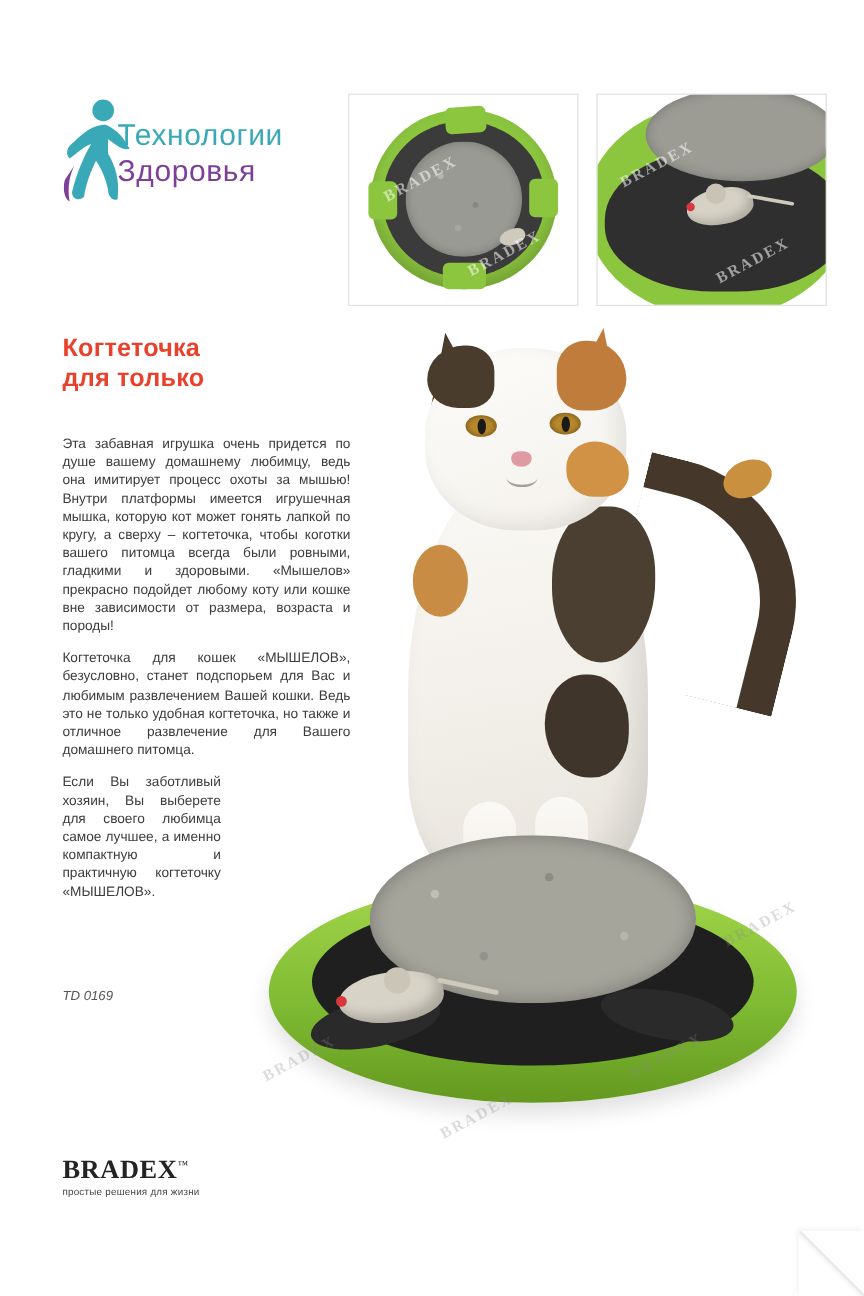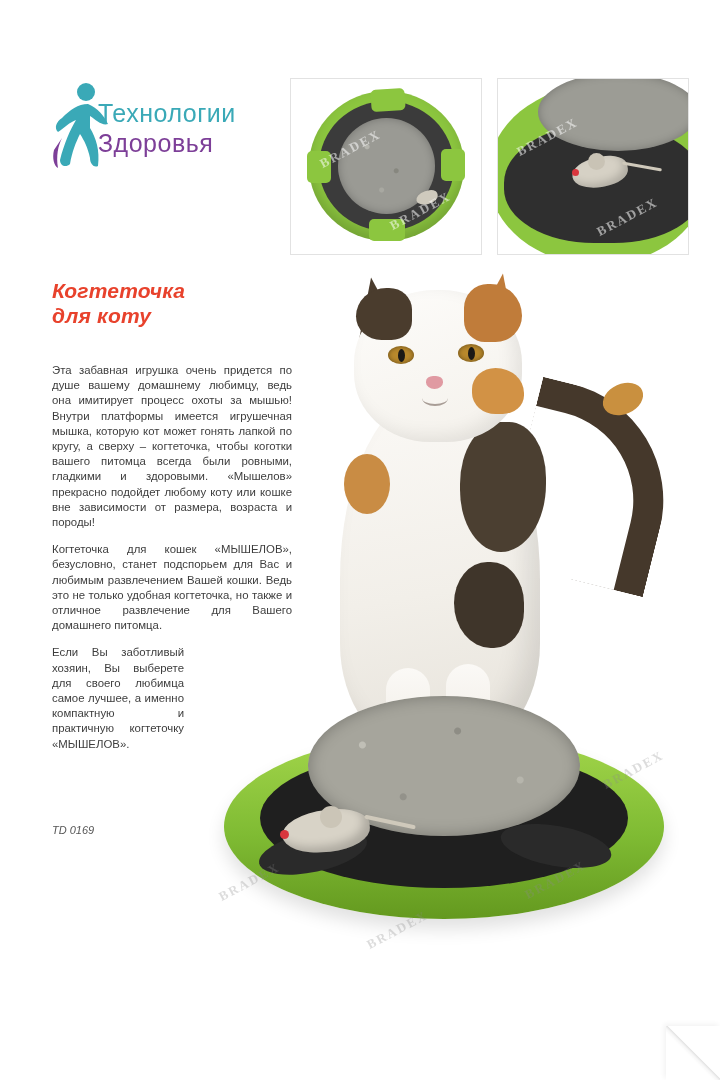--- a/index.html
+++ b/index.html
@@ -212,21 +212,20 @@
   .title {
     position: absolute;
     left: 52px;
     top: 278px;
     width: 240px;
     color: #e8422c;
     font-size: 21px;
     font-weight: bold;
     line-height: 25px;
     letter-spacing: .2px;
-    font-style: italic;
   }
 
   
   .body-col {
     position: absolute;
     left: 52px;
     top: 363px;
     width: 240px;
     color: #3d3d3d;
     font-size: 11.4px;
@@ -542,21 +541,21 @@
       <div class="cu-mouse-ear"></div>
       <div class="cu-mouse-nose"></div>
       <div class="cu-mouse-tail"></div>
       <div class="wm" style="left:16px; top:50px;">BRADEX</div>
       <div class="wm" style="left:96px; top:130px;">BRADEX</div>
     </div>
   </div>
 
   <div class="title">
     <div>Когтеточка</div>
-    <div>для коту</div>
+    <div>для только</div>
   </div>
 
   <div class="body-col">
     <p>Эта забавная игрушка очень придется по душе вашему домашнему любимцу, ведь она имитирует процесс охоты за мышью! Внутри платформы имеется игрушечная мышка, которую кот может гонять лапкой по кругу, а сверху – когтеточка, чтобы коготки вашего питомца всегда были ровными, гладкими и здоровыми. «Мышелов» прекрасно подойдет любому коту или кошке вне зависимости от размера, возраста и породы!</p>
     <p>Когтеточка для кошек «МЫШЕЛОВ», безусловно, станет подспорьем для Вас и любимым развлечением Вашей кошки. Ведь это не только удобная когтеточка, но также и отличное развлечение для Вашего домашнего питомца.</p>
     <p class="narrow">Если Вы заботливый хозяин, Вы выберете для своего любимца самое лучшее, а именно компактную и практичную когтеточку «МЫШЕЛОВ».</p>
   </div>
 
   <div class="code">TD 0169</div>
 
@@ -596,15 +595,19 @@
       <div class="toy-mouse-nose"></div>
       <div class="toy-mouse-tail"></div>
     </div>
 
     <div class="wm" style="left:20px; top:612px; color:rgba(140,140,140,.30);">BRADEX</div>
     <div class="wm" style="left:168px; top:660px; color:rgba(140,140,140,.30);">BRADEX</div>
     <div class="wm" style="left:326px; top:610px; color:rgba(140,140,140,.30);">BRADEX</div>
     <div class="wm" style="left:404px; top:500px; color:rgba(140,140,140,.30);">BRADEX</div>
   </div>
 
+  <div class="brand">
+    <div class="brand-name"><span>BRADEX</span><span class="brand-tm">™</span></div>
+    <div class="brand-tag">простые решения для жизни</div>
+  </div>
 
   <div class="fold"></div>
 </div>
 
 </body></html>

